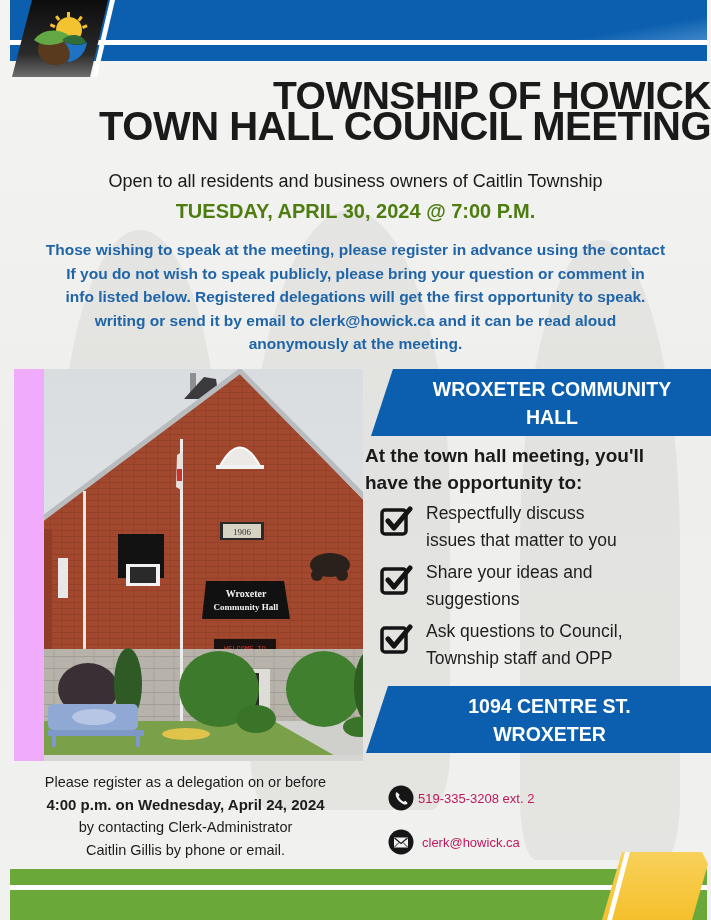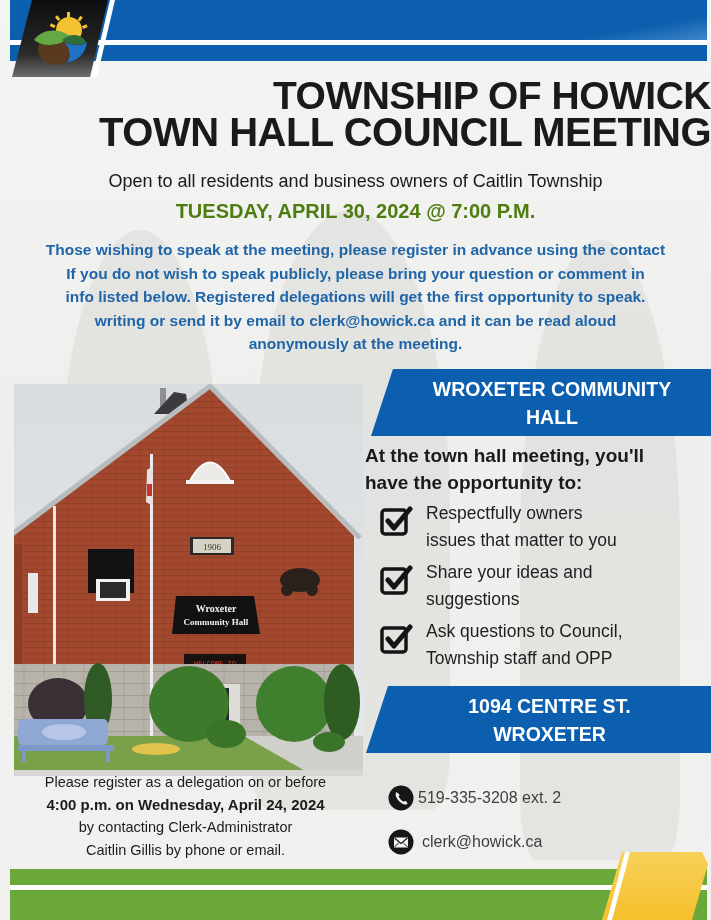--- a/index.html
+++ b/index.html
@@ -16,47 +16,47 @@
   
   .top-band { position: absolute; left: 10px; right: 4px; top: 0; height: 40px; background: linear-gradient(170deg, #0b5fae 0%, #0b5fae 85%, #3f86c9 100%); }
   .top-stripe { position: absolute; left: 10px; right: 4px; top: 40px; height: 5px; background: #ffffff; }
   .top-band2 { position: absolute; left: 10px; right: 4px; top: 45px; height: 16px; background: #0b5fae; }
   .logo-wrap { position: absolute; left: 12px; top: 0; width: 108px; height: 77px; }
   .logo-para { position: absolute; left: 0; top: 0; width: 108px; height: 77px; }
 
   
   .title1, .title2 { position: absolute; left: 0; right: 0; text-align: right; font-weight: 700; color: #1a1a1a; letter-spacing: -0.5px; }
   .title1 { top: 74px; font-size: 39px; }
-  .title2 { top: 110px; font-size: 40px; padding-left: 48px; }
+  .title2 { top: 104px; font-size: 40px; padding-left: 48px; }
   .subtitle { position: absolute; left: 0; right: 0; top: 171px; text-align: center; font-size: 18px; color: #1a1a1a; }
   .datetime { position: absolute; left: 0; right: 0; top: 200px; text-align: center; font-size: 20px; font-weight: 700; color: #4d7c0f; }
 
   .notice { position: absolute; left: 10px; right: 10px; top: 238px; text-align: center; font-size: 15.5px; line-height: 23.5px; font-weight: 700; color: #1f65a8; }
 
   
-  .photo { position: absolute; left: 14px; top: 384px; width: 349px; height: 392px; overflow: hidden; background: #f0abfc; }
+  .photo { position: absolute; left: 14px; top: 369px; width: 349px; height: 392px; overflow: hidden; background: #f0abfc; padding-left: 30px; }
 
   
   .venue-banner { position: absolute; left: 371px; top: 369px; width: 340px; height: 67px; }
   .venue-banner .shape { position: absolute; inset: 0; background: #0b5fae; clip-path: polygon(22px 0, 100% 0, 100% 100%, 0 100%); }
   .venue-banner .txt { position: absolute; left: 22px; right: 0; top: 6px; text-align: center; color: #fff; font-weight: 700; font-size: 19.5px; line-height: 28px; }
 
   .intro { position: absolute; left: 365px; top: 442px; width: 330px; font-size: 19px; font-weight: 700; line-height: 27px; color: #1a1a1a; }
   .checklist { position: absolute; left: 380px; top: 500px; width: 330px; }
   .check-item { position: relative; height: 57px; padding-left: 46px; font-size: 17.5px; line-height: 27px; color: #1e1e1e; margin-bottom: 2px; }
   .check-item .box { position: absolute; left: 0; top: 5px; width: 33px; height: 32px; }
 
   .addr-banner { position: absolute; left: 366px; top: 686px; width: 345px; height: 67px; }
   .addr-banner .shape { position: absolute; inset: 0; background: #0b5fae; clip-path: polygon(22px 0, 100% 0, 100% 100%, 0 100%); }
   .addr-banner .txt { position: absolute; left: 22px; right: 0; top: 6px; text-align: center; color: #fff; font-weight: 700; font-size: 19.5px; line-height: 28px; }
 
   .register { position: absolute; left: 14px; top: 771px; width: 343px; text-align: center; font-size: 14.5px; line-height: 22.5px; color: #1c1c1c; }
   .register .bold { font-weight: 700; font-size: 15px; }
 
-  .contact { position: absolute; left: 388px; height: 26px; display: flex; align-items: center; font-size: 16px; color: #404040; }
+  .contact { position: absolute; left: 388px; height: 26px; display: flex; align-items: center; font-size: 13px; color: #be185d; }
   .contact.phone { top: 785px; }
   .contact.email { top: 829px; }
   .contact .ic { width: 26px; height: 26px; margin-right: 4px; flex: none; }
   .contact.email .ic { margin-right: 8px; }
 
   
   .bot-band1 { position: absolute; left: 10px; right: 4px; top: 869px; height: 16px; background: #6aa83a; }
   .bot-stripe { position: absolute; left: 10px; right: 4px; top: 885px; height: 5px; background: #ffffff; }
   .bot-band2 { position: absolute; left: 10px; right: 4px; top: 890px; height: 30px; background: #6aa83a; }
   .yellow-para { position: absolute; left: 600px; top: 852px; width: 111px; height: 68px; }
@@ -217,21 +217,21 @@
   <div>At the town hall meeting, you'll</div>
   <div>have the opportunity to:</div>
 </div>
 
 <div class="checklist">
   <div class="check-item">
     <svg class="box" viewBox="0 0 33 32" xmlns="http://www.w3.org/2000/svg">
       <rect x="2" y="5" width="24" height="24" rx="3" fill="none" stroke="#141414" stroke-width="3.5"></rect>
       <polyline points="8,16 14,23 30,4" fill="none" stroke="#141414" stroke-width="5" stroke-linecap="round" stroke-linejoin="round"></polyline>
     </svg>
-    <div>Respectfully owners</div>
+    <div>Respectfully discuss</div>
     <div>issues that matter to you</div>
   </div>
   <div class="check-item">
     <svg class="box" viewBox="0 0 33 32" xmlns="http://www.w3.org/2000/svg">
       <rect x="2" y="5" width="24" height="24" rx="3" fill="none" stroke="#141414" stroke-width="3.5"></rect>
       <polyline points="8,16 14,23 30,4" fill="none" stroke="#141414" stroke-width="5" stroke-linecap="round" stroke-linejoin="round"></polyline>
     </svg>
     <div>Share your ideas and</div>
     <div>suggestions</div>
   </div>

